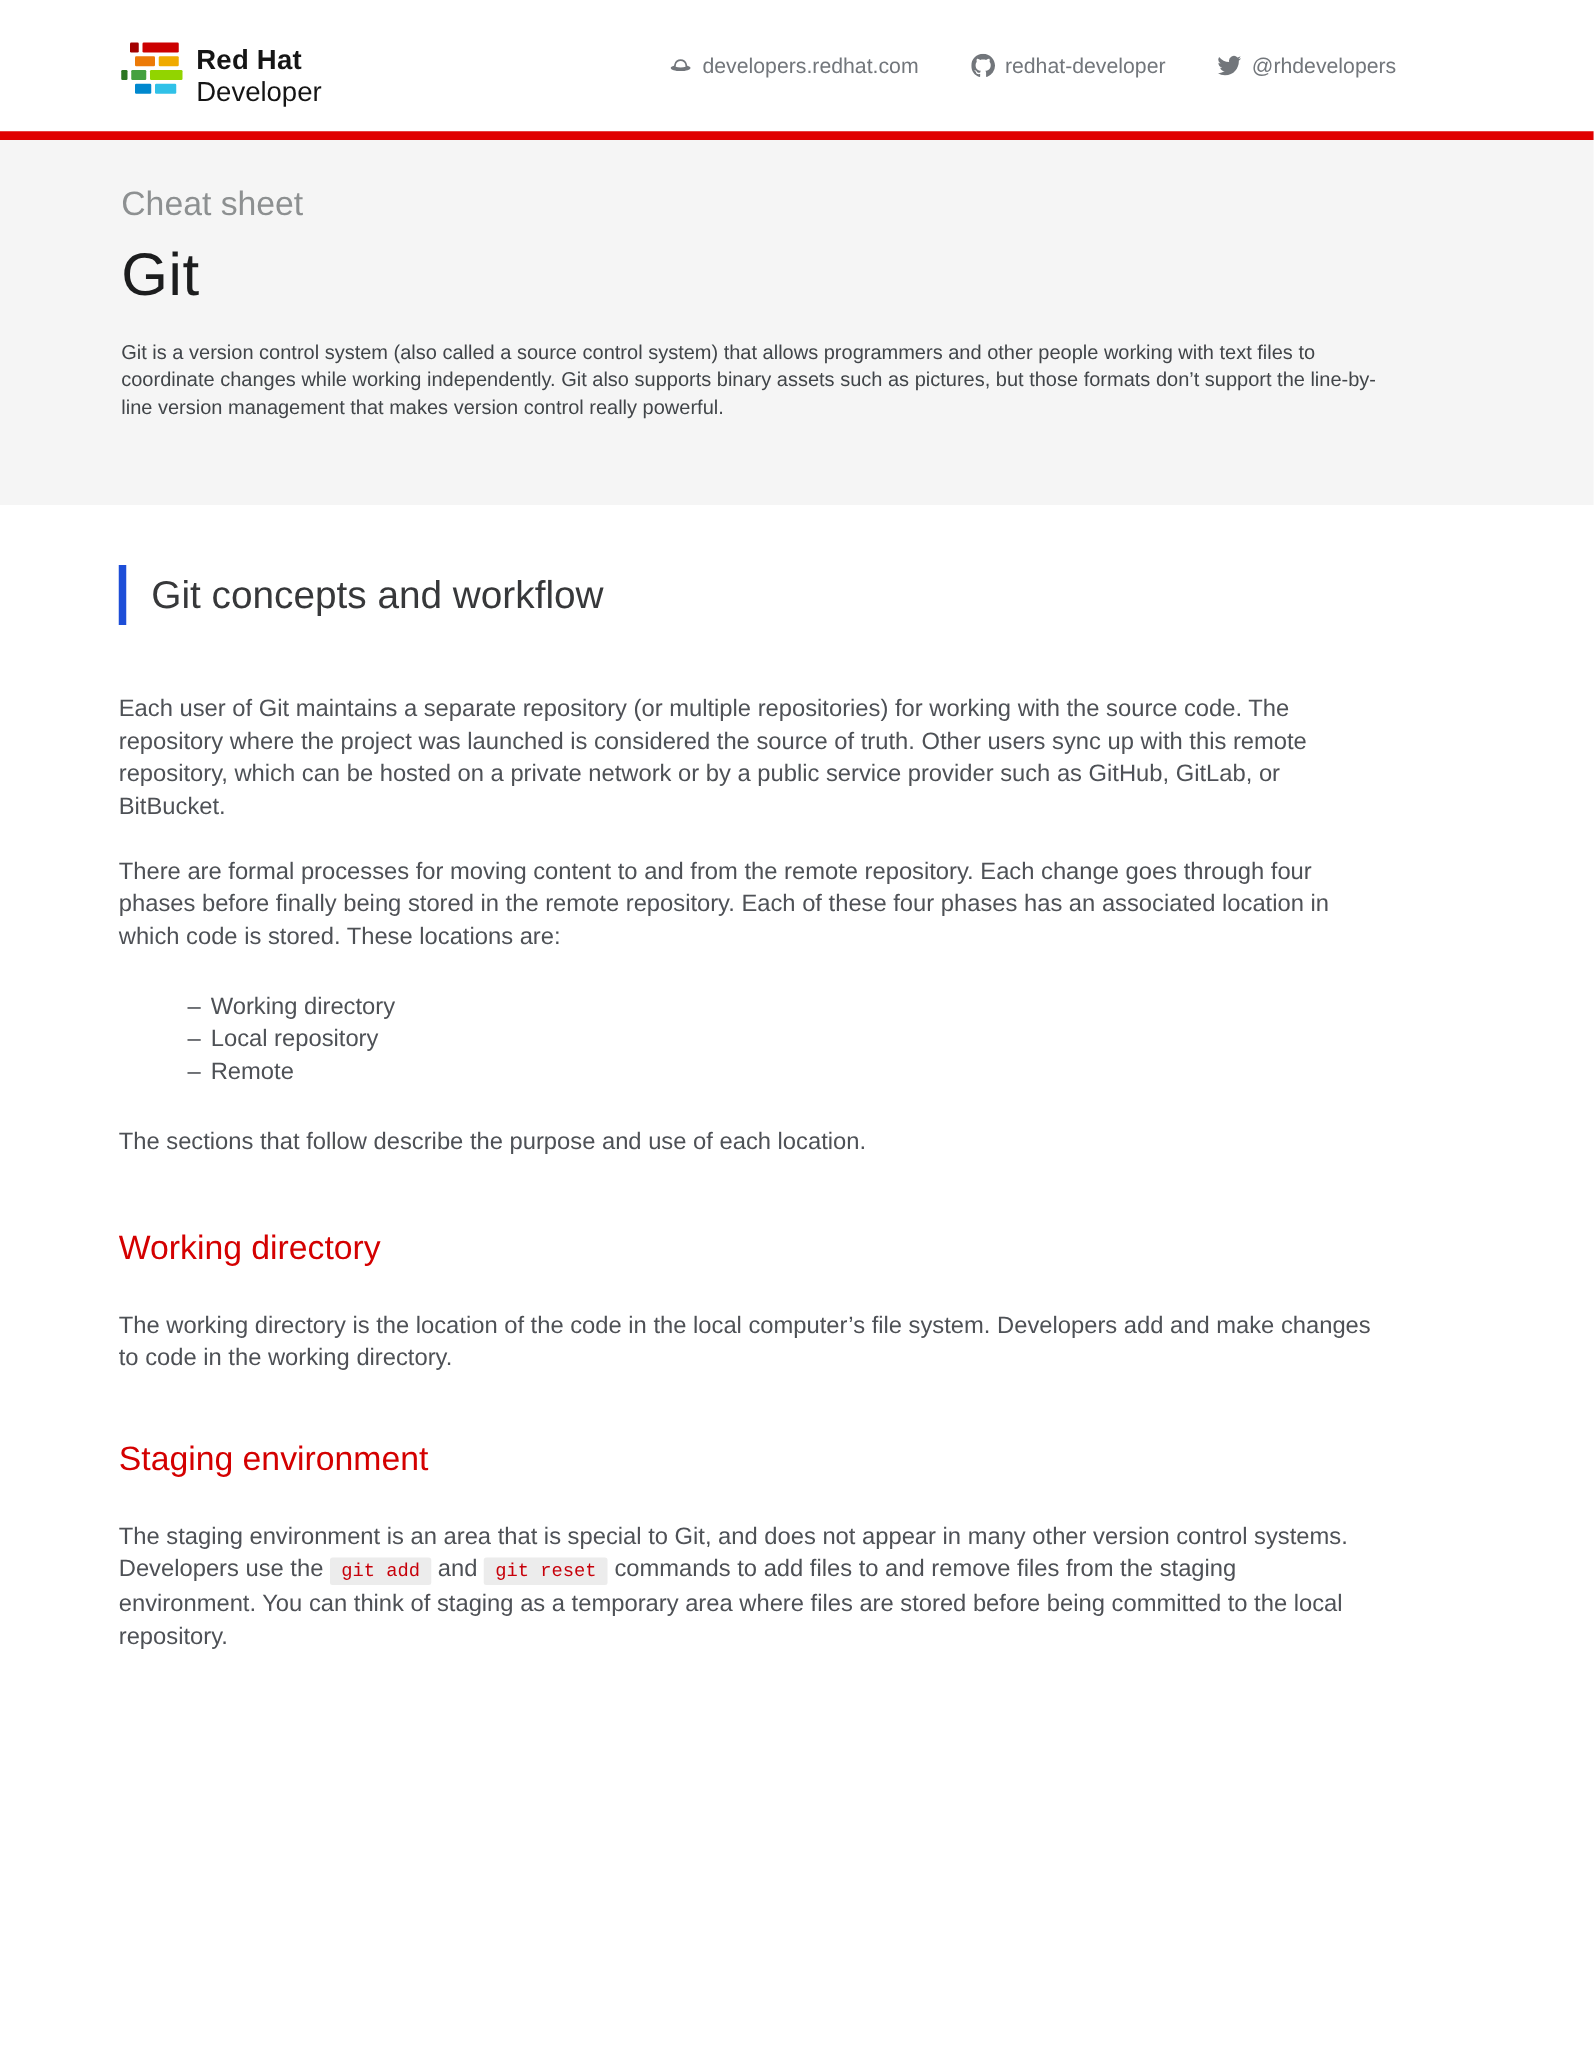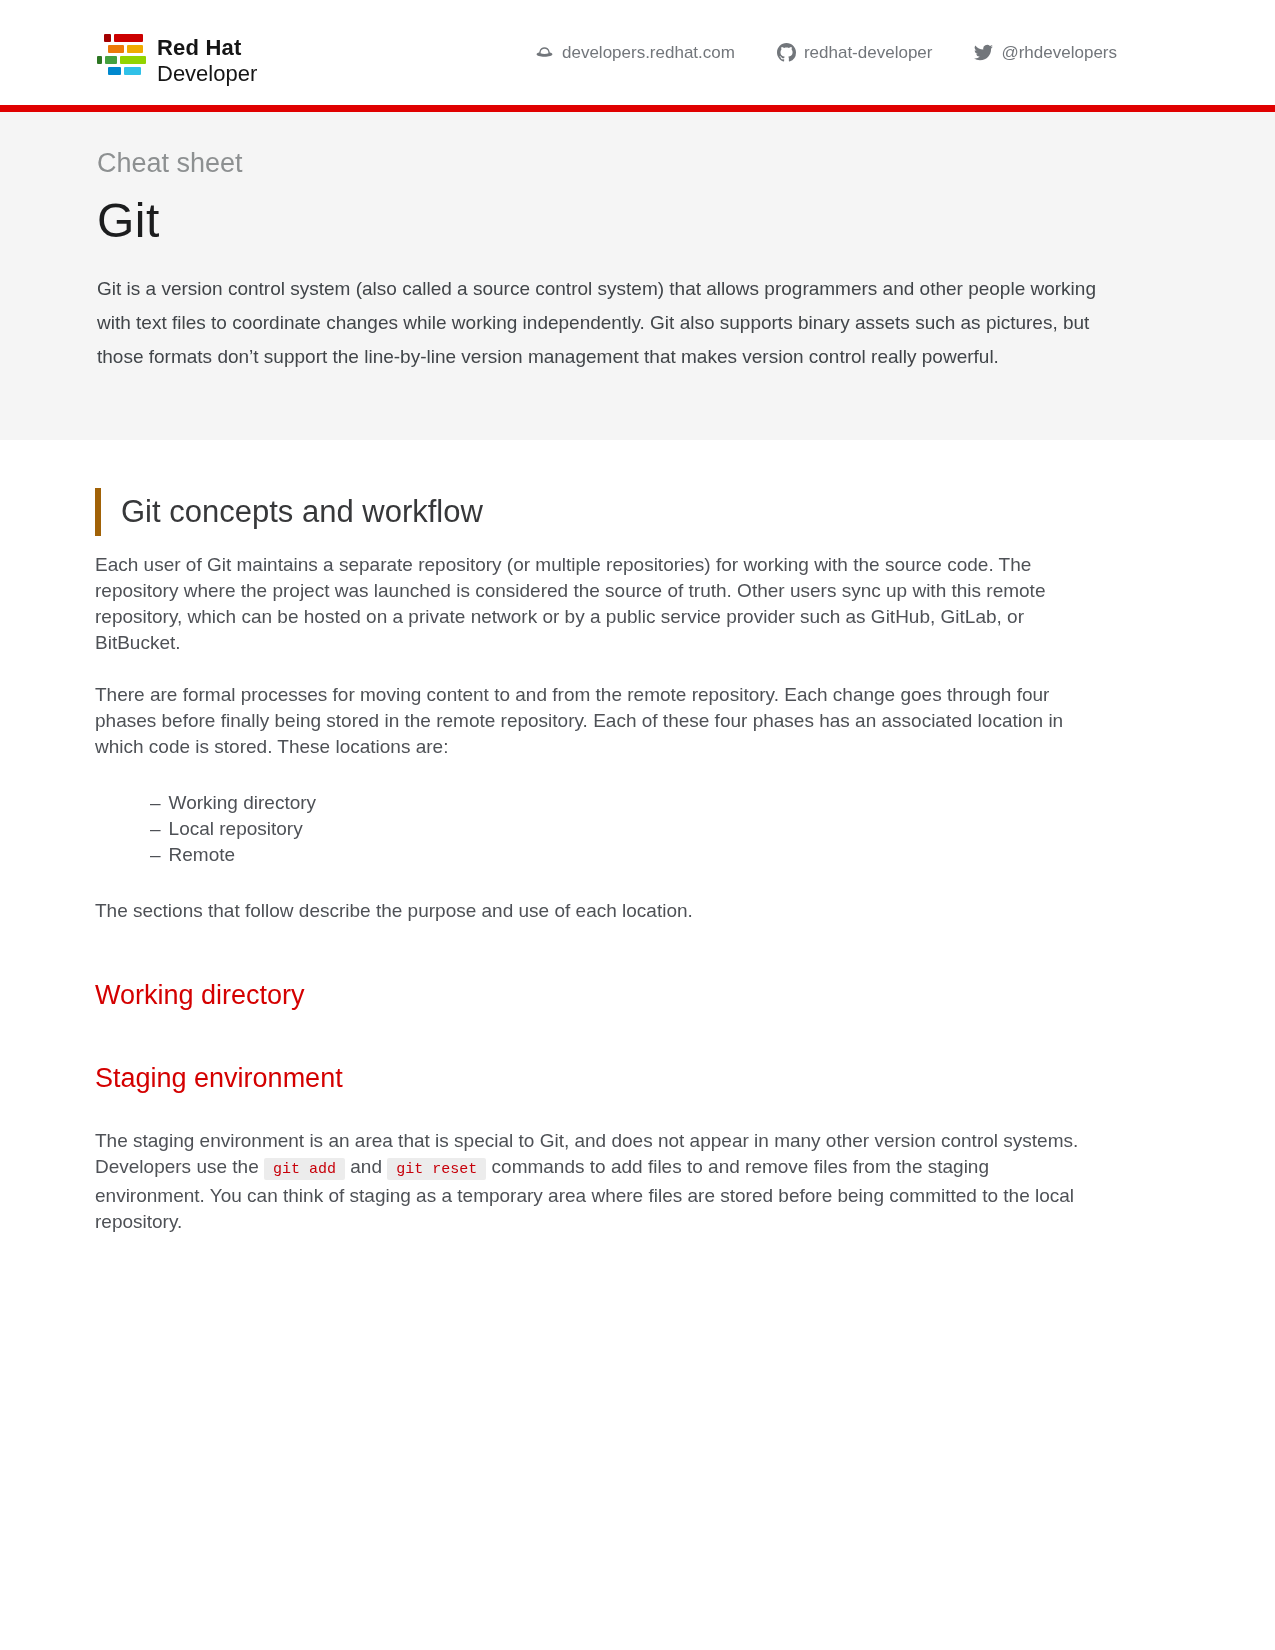--- a/index.html
+++ b/index.html
@@ -44,31 +44,31 @@
   
   .red-bar { height: 7px; background: #e00000; }
 
   
   .hero {
     background: #f5f5f5;
     padding: 36px 160px 66px 97px;
   }
   .hero-eyebrow { font-size: 27px; color: #8d9091; margin-bottom: 14px; }
   .hero-title { font-size: 48px; font-weight: 400; color: #1c1d1e; letter-spacing: 0.5px; margin-bottom: 24px; }
-  .hero-desc { font-size: 19px; line-height: 34px; color: #414549; max-width: 1005px; }
+  .hero-desc { font-size: 16px; line-height: 22px; color: #414549; max-width: 1005px; }
 
   
   .main { padding: 48px 160px 0 95px; }
   .section-heading {
-    border-left: 6px solid #a16207;
+    border-left: 6px solid #1d4ed8;
     padding: 6px 0 6px 20px;
     font-size: 31px;
     font-weight: 400;
     color: #37383a;
-    margin-bottom: 16px;
+    margin-bottom: 55px;
   }
   .para { font-size: 19px; line-height: 26px; color: #4e5156; max-width: 1008px; margin-bottom: 26px; }
   .loc-list { margin: 30px 0 30px 55px; }
   .loc-item { font-size: 19px; line-height: 26px; color: #4e5156; }
   .loc-marker { margin-right: 8px; }
   .closing { font-size: 19px; line-height: 26px; color: #4e5156; margin-bottom: 56px; }
   .sub-heading { font-size: 27px; font-weight: 400; color: #d40000; margin: 52px 0 34px 0; }
   .inline-code {
     font-family: "Liberation Mono", monospace;
     font-size: 15px;
@@ -147,20 +147,21 @@
       <span class="loc-marker">–</span><span>Local repository</span>
     </div>
     <div class="loc-item">
       <span class="loc-marker">–</span><span>Remote</span>
     </div>
   </div>
 
   <p class="closing">The sections that follow describe the purpose and use of each location.</p>
 
   <h2 class="sub-heading">Working directory</h2>
+  <p class="para">The working directory is the location of the code in the local computer’s file system. Developers add and make changes to code in the working directory.</p>
 
   <h2 class="sub-heading">Staging environment</h2>
   <p class="para">
     <span>The staging environment is an area that is special to Git, and does not appear in many other version control systems. Developers use the</span>
     <span class="inline-code">git add</span>
     <span>and</span>
     <span class="inline-code">git reset</span>
     <span>commands to add files to and remove files from the staging environment. You can think of staging as a temporary area where files are stored before being committed to the local repository.</span>
   </p>
 

